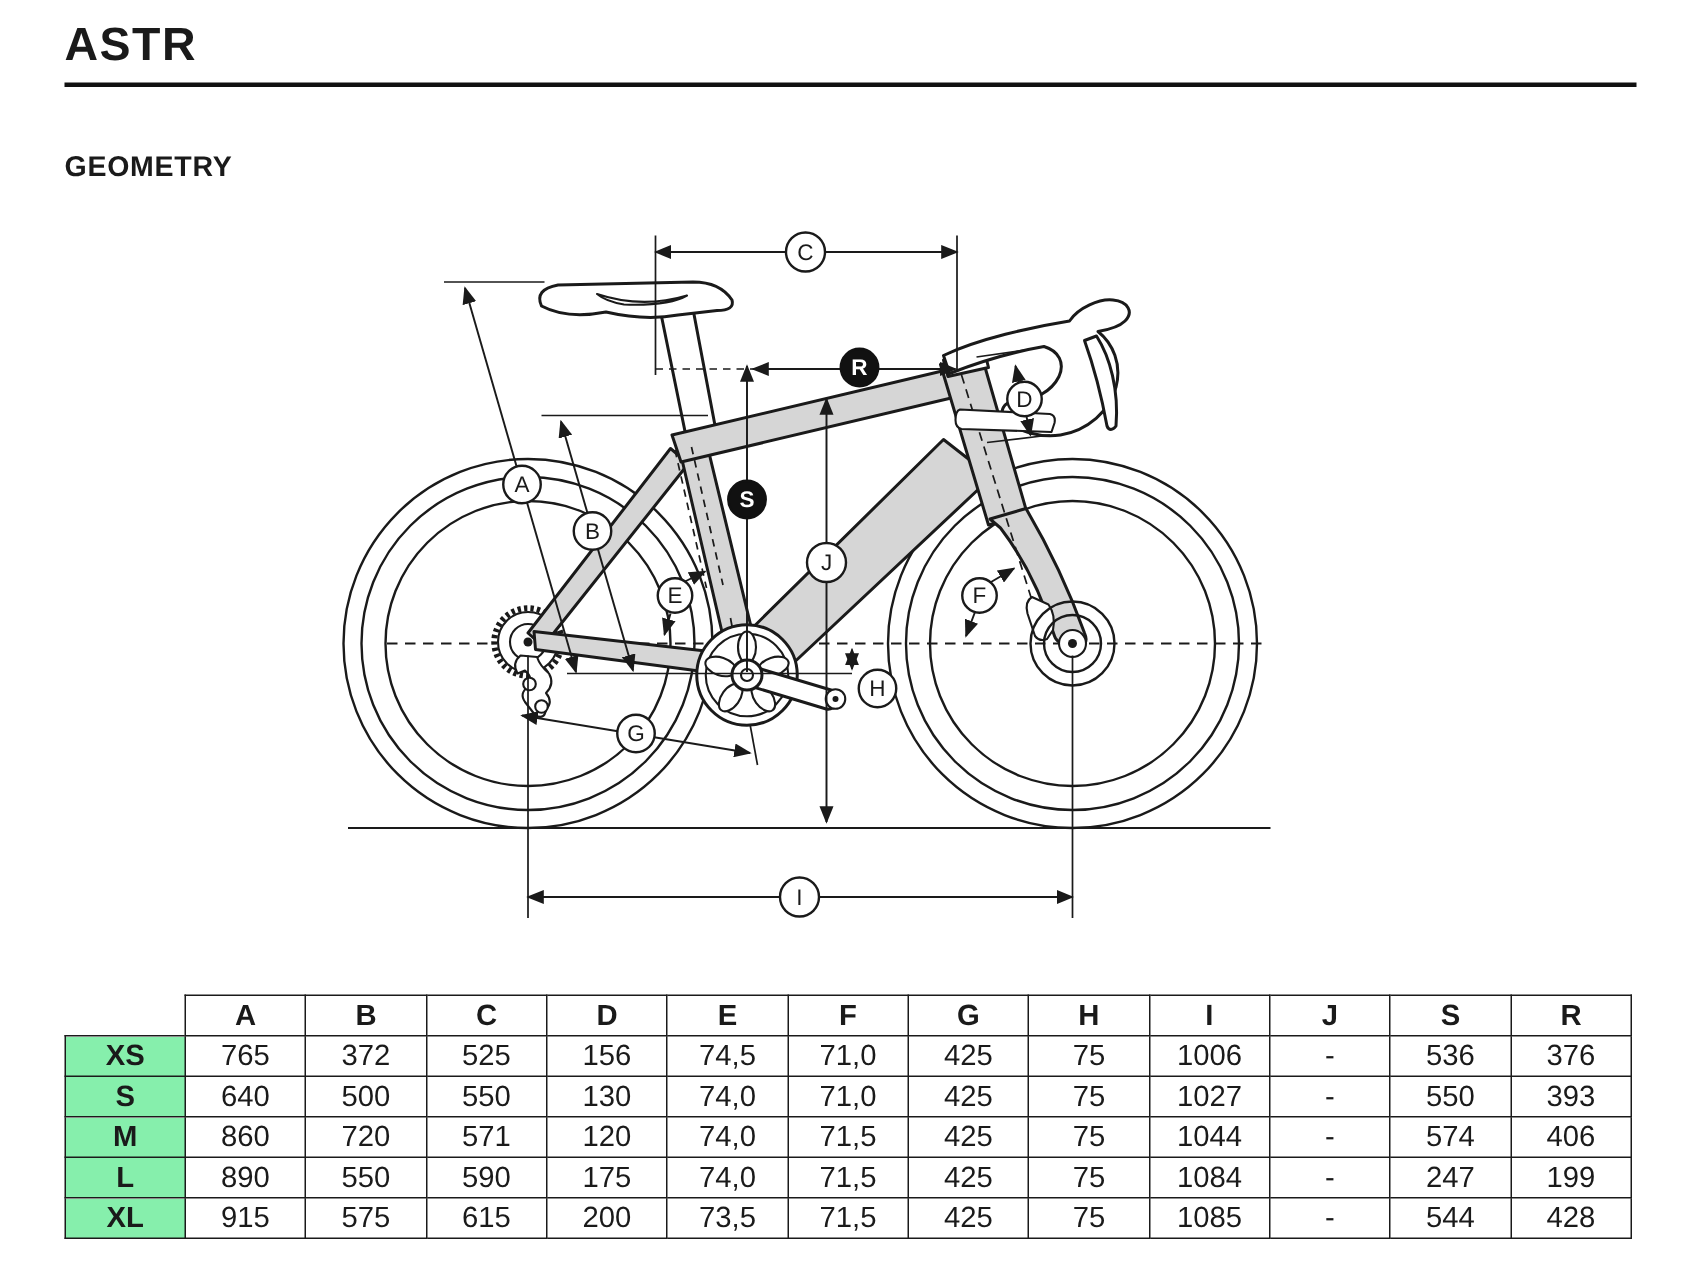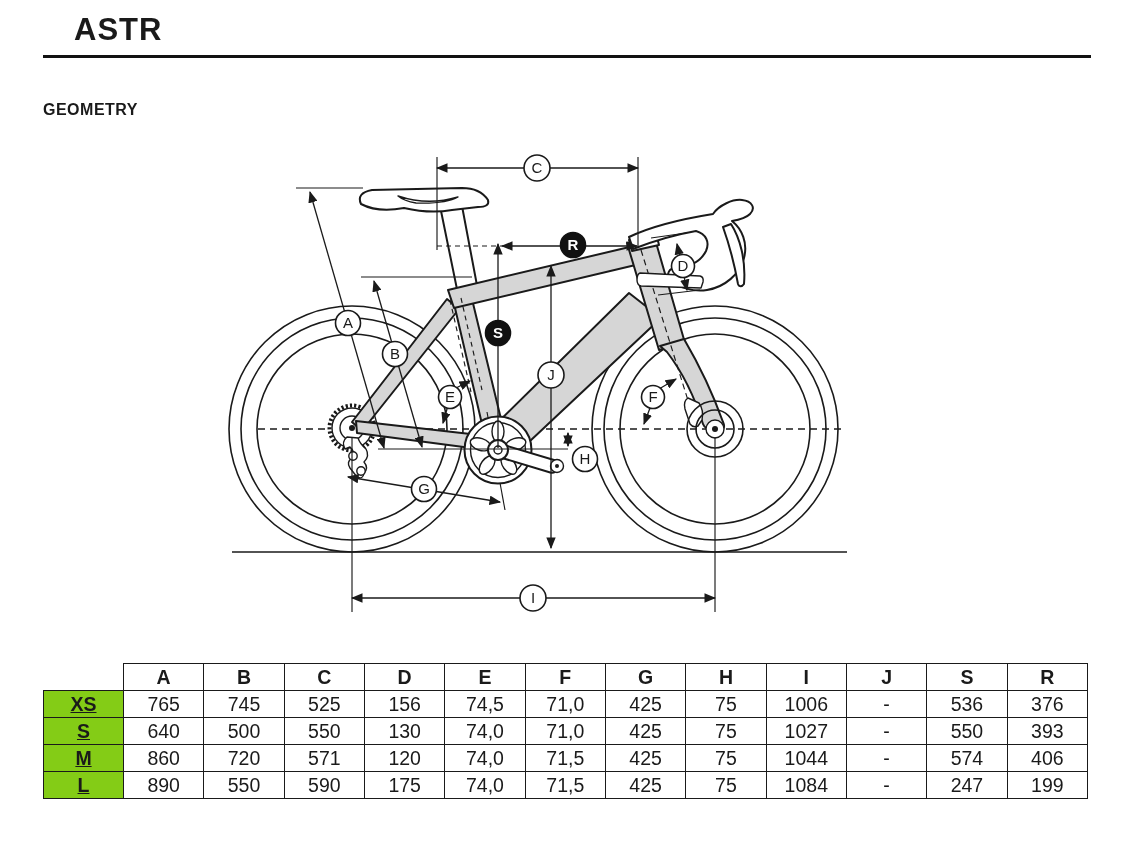--- a/index.html
+++ b/index.html
@@ -1,25 +1,25 @@
 <!DOCTYPE html>
 <html><head>
 <meta charset="utf-8">
 <style>
   html,body{margin:0;padding:0;background:#fff;}
   body{width:1130px;height:847px;position:relative;font-family:"Liberation Sans",sans-serif;color:#1a1a1a;}
-  .page-title{position:absolute;left:43px;top:12px;font-size:31px;font-weight:700;letter-spacing:1px;margin-left:31px;}
+  .page-title{position:absolute;left:43px;top:12px;font-size:31px;font-weight:700;letter-spacing:1px;}
   .title-rule{position:absolute;left:43px;top:55px;width:1048px;height:2.5px;background:#111;}
-  .section-title{position:absolute;left:43px;top:101px;font-size:16px;font-weight:700;letter-spacing:.5px;}
+  .section-title{position:absolute;left:43px;top:101px;font-size:19px;font-weight:700;letter-spacing:.5px;}
   .diagram{position:absolute;left:0;top:0;width:1130px;height:847px;}
   .geo-table-wrap{position:absolute;left:43px;top:663px;}
   table.geo{border-collapse:collapse;table-layout:fixed;width:1045px;font-size:19.5px;}
   table.geo th,table.geo td{border:1.6px solid #1a1a1a;text-align:center;padding:0;height:26px;line-height:26px;font-weight:400;overflow:hidden;}
   table.geo thead th{font-weight:700;}
-  table.geo th.size{background:#84cc16;font-weight:700;text-decoration:underline;}
+  table.geo th.size{background:#86efac;font-weight:700;}
   table.geo th.corner{border:none;background:#fff;}
   table.geo col.c-size{width:80px;}
   
   .ln{stroke:#1a1a1a;stroke-width:1.3;fill:none;}
   .thin{stroke:#1a1a1a;stroke-width:1.15;fill:none;}
   .dash{stroke:#1a1a1a;stroke-width:1.3;fill:none;stroke-dasharray:7 5;}
   .tube{fill:#d6d6d6;stroke:#1a1a1a;stroke-width:2;stroke-linejoin:round;}
   .white{fill:#fff;stroke:#1a1a1a;stroke-width:2;stroke-linejoin:round;}
   .white-thin{fill:#fff;stroke:#1a1a1a;stroke-width:1.4;stroke-linejoin:round;}
   .wheel{fill:none;stroke:#1a1a1a;stroke-width:1.6;}
@@ -234,21 +234,21 @@
           <th>I</th>
           <th>J</th>
           <th>S</th>
           <th>R</th>
         </tr>
     </thead>
     <tbody>
     <tr>
           <th class="size">XS</th>
           <td>765</td>
-          <td>745</td>
+          <td>372</td>
           <td>525</td>
           <td>156</td>
           <td>74,5</td>
           <td>71,0</td>
           <td>425</td>
           <td>75</td>
           <td>1006</td>
           <td>-</td>
           <td>536</td>
           <td>376</td>
@@ -291,15 +291,30 @@
           <td>175</td>
           <td>74,0</td>
           <td>71,5</td>
           <td>425</td>
           <td>75</td>
           <td>1084</td>
           <td>-</td>
           <td>247</td>
           <td>199</td>
         </tr>
+        <tr>
+          <th class="size">XL</th>
+          <td>915</td>
+          <td>575</td>
+          <td>615</td>
+          <td>200</td>
+          <td>73,5</td>
+          <td>71,5</td>
+          <td>425</td>
+          <td>75</td>
+          <td>1085</td>
+          <td>-</td>
+          <td>544</td>
+          <td>428</td>
+        </tr>
       </tbody>
   </table>
 </div>
 
 </body></html>

